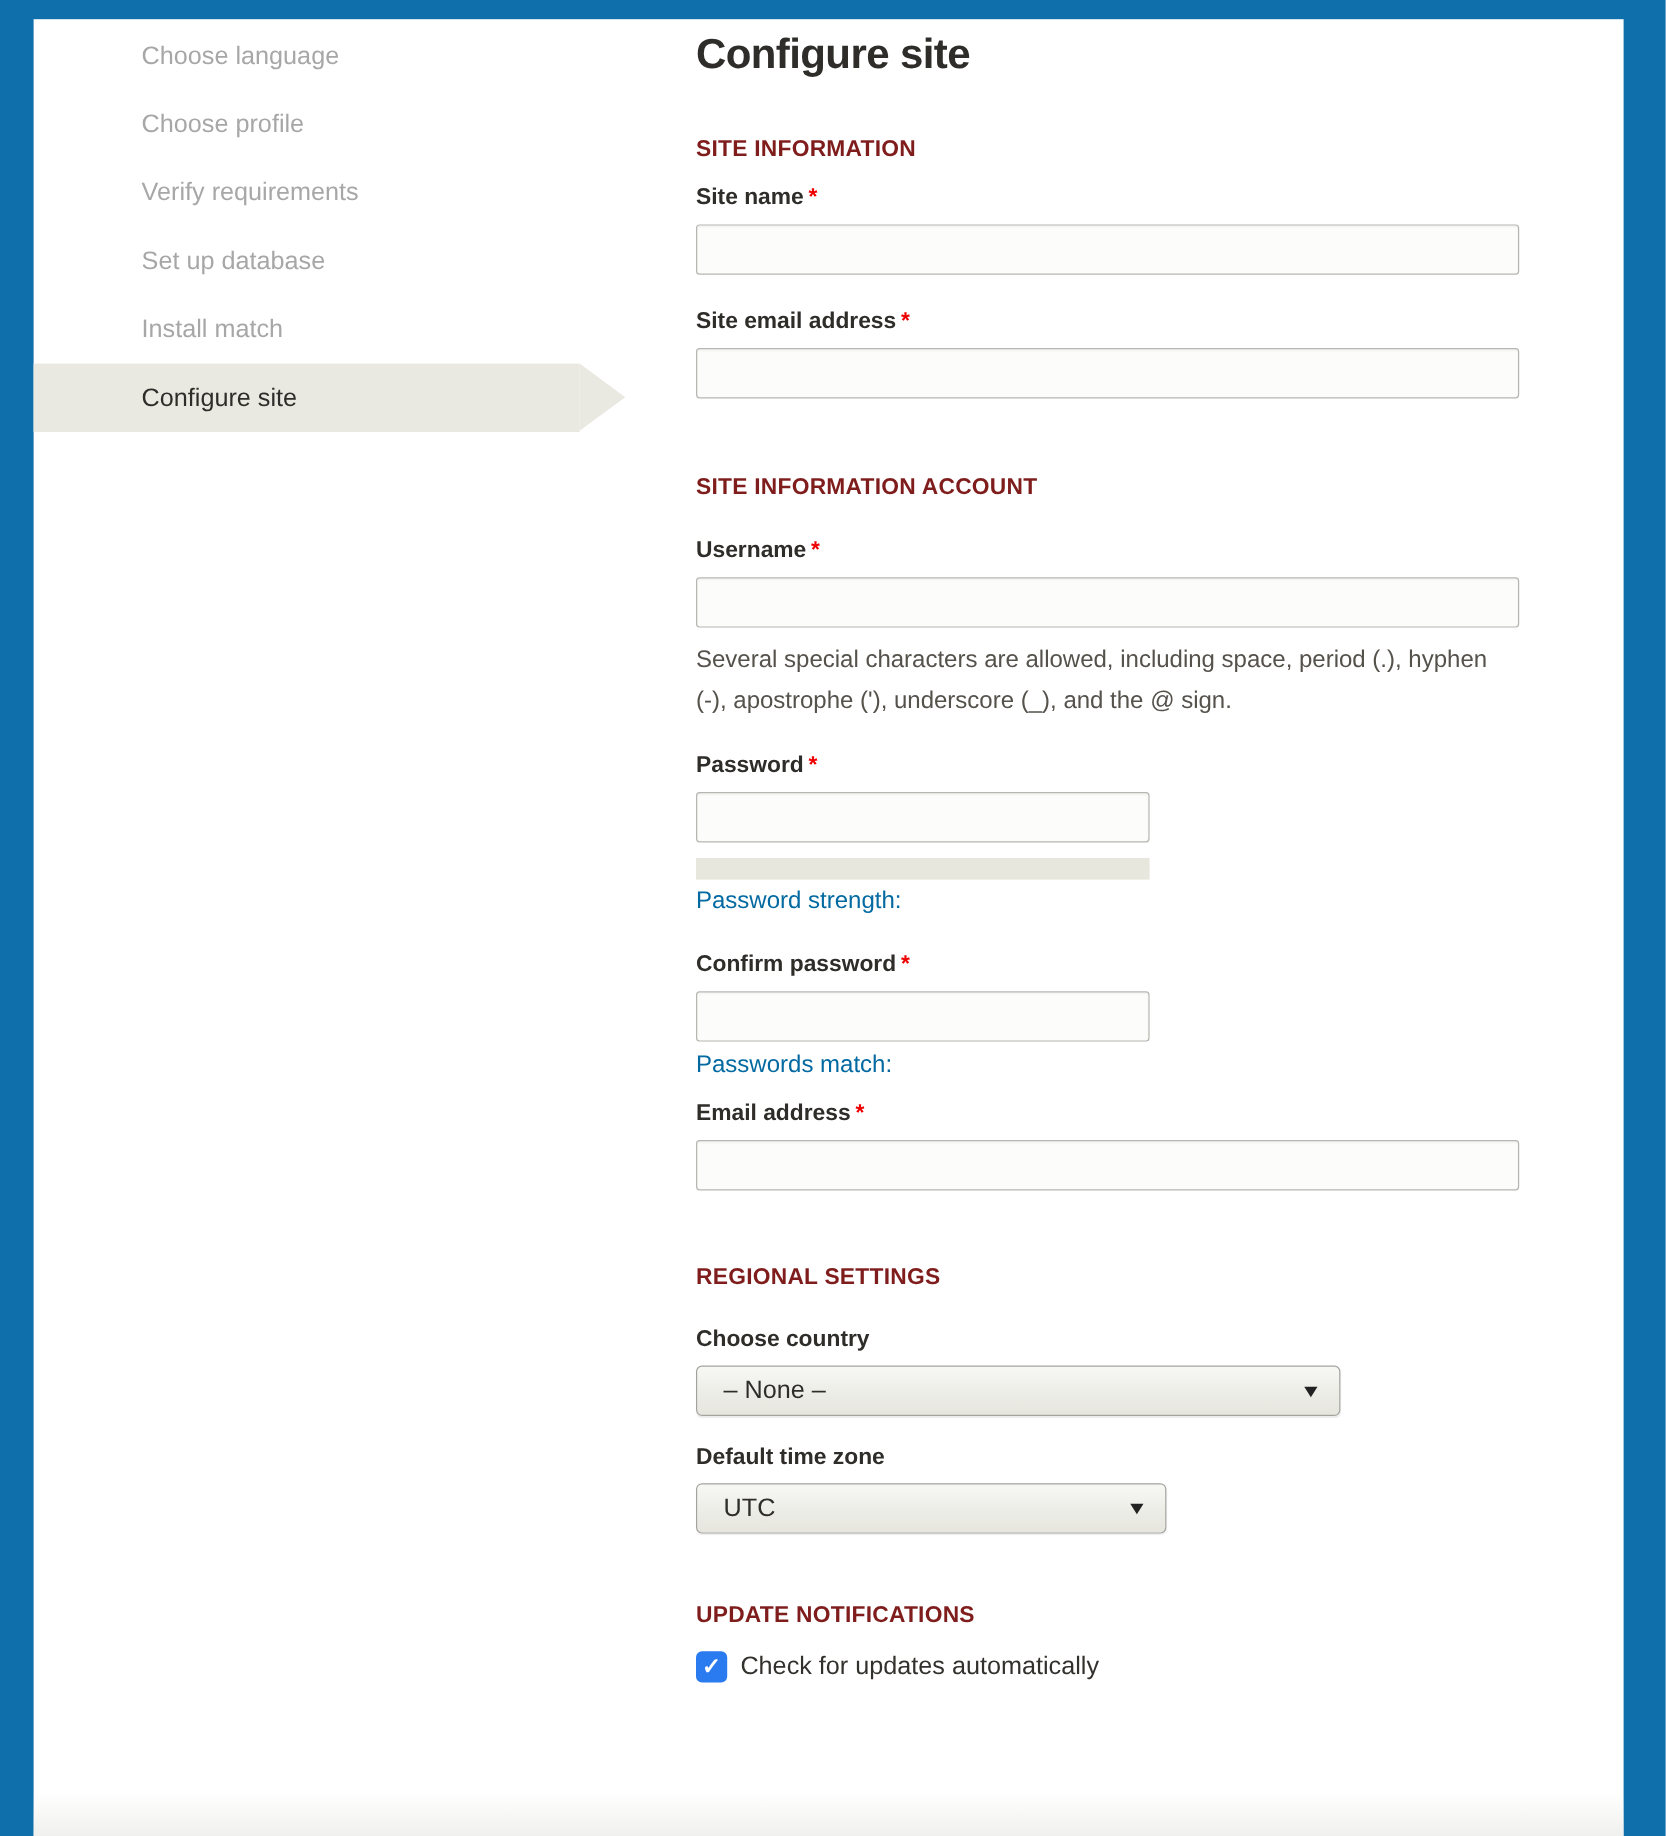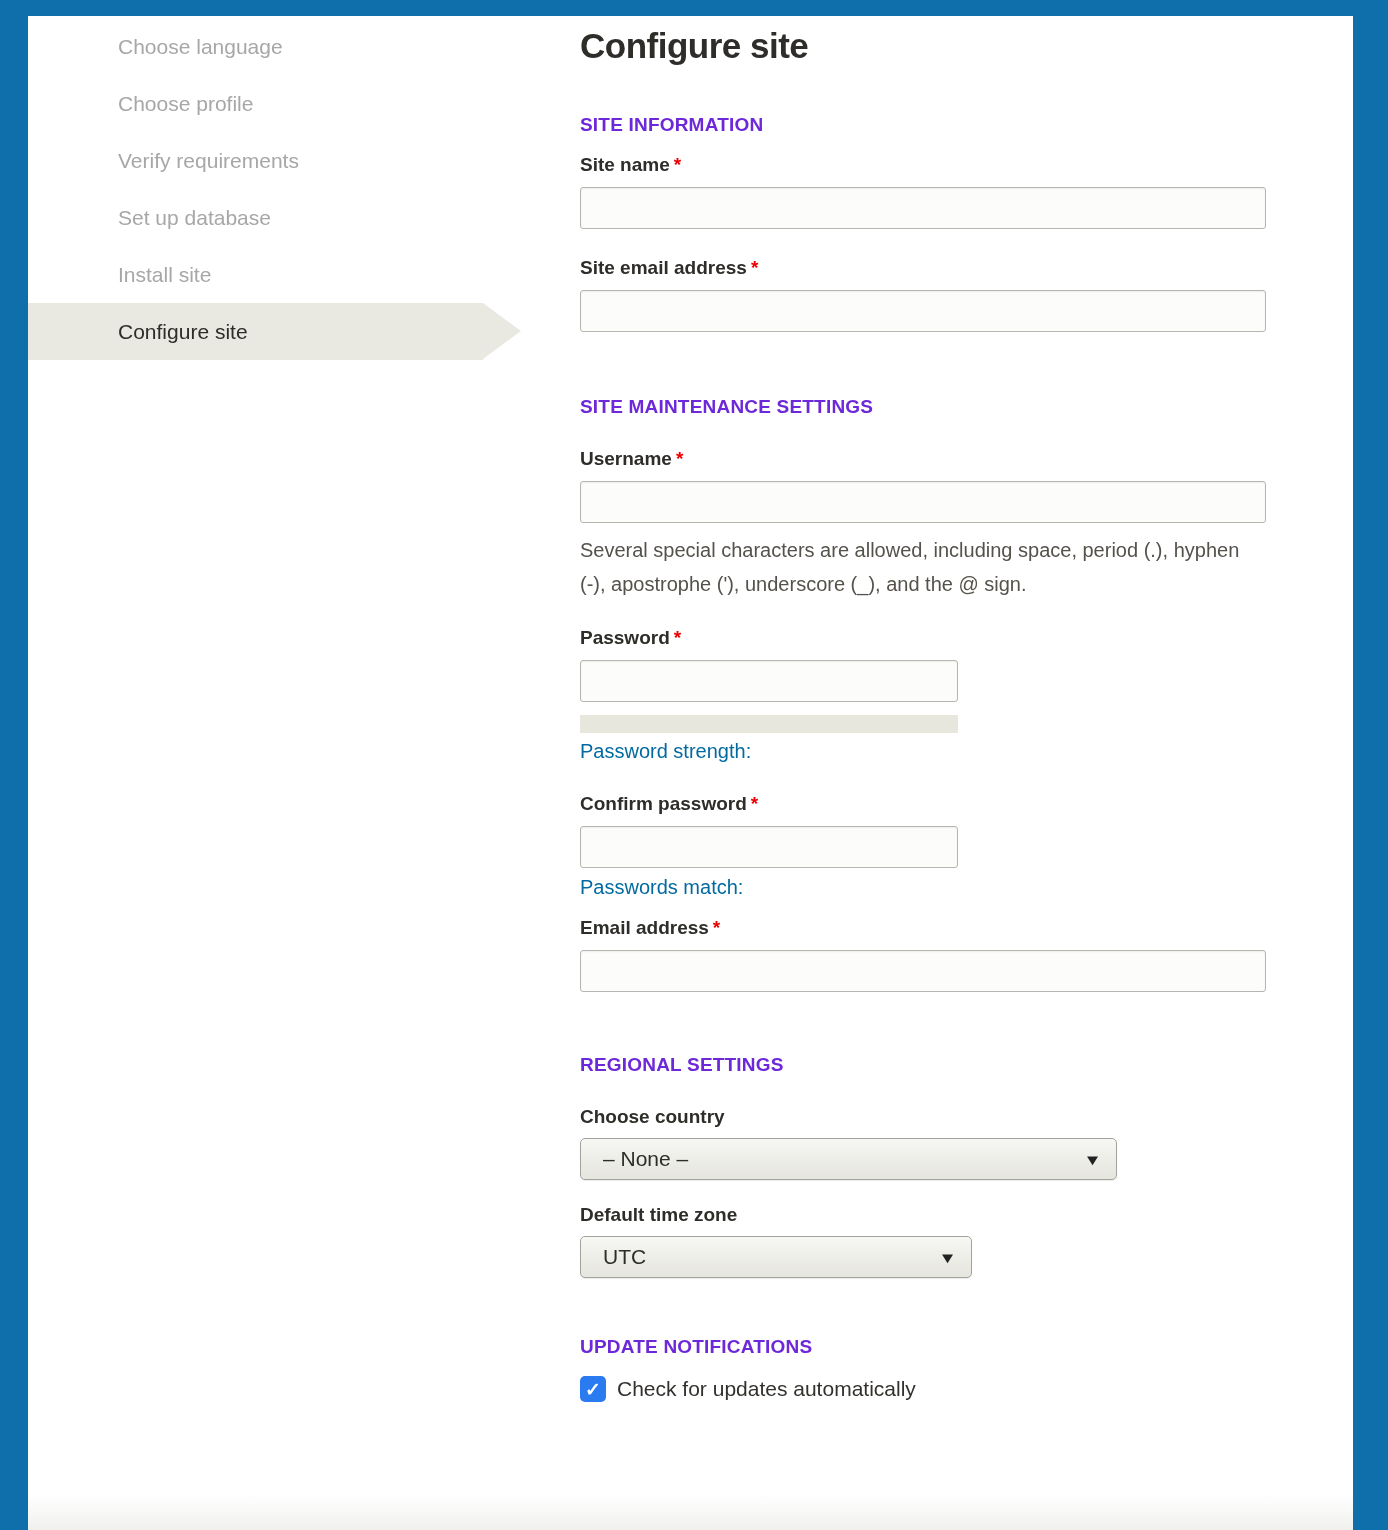--- a/index.html
+++ b/index.html
@@ -73,21 +73,21 @@
   h1.page-title {
     margin-top: 10px;
     font-size: 35px;
     font-weight: bold;
     letter-spacing: -0.5px;
     color: #2e2d29;
   }
   .section-title {
     font-size: 19px;
     font-weight: bold;
-    color: #6d28d9;
+    color: #7f1d1d;
     letter-spacing: 0.2px;
   }
   .label {
     display: block;
     font-size: 19px;
     font-weight: bold;
     color: #2e2d29;
   }
   .req {
     color: #ee0000;
@@ -209,21 +209,21 @@
     <div class="step">
         <span>Choose profile</span>
       </div>
     <div class="step">
         <span>Verify requirements</span>
       </div>
     <div class="step">
         <span>Set up database</span>
       </div>
     <div class="step">
-        <span>Install site</span>
+        <span>Install match</span>
       </div>
     <div class="step active">
         <span>Configure site</span>
       </div>
   </nav>
 
   <main class="main">
 
     <h1 class="page-title">Configure site</h1>
 
@@ -232,21 +232,21 @@
     <div class="field mt-34">
       <label class="label"><span>Site name</span><span class="req">*</span></label>
       <input type="text" class="text-input" style="">
     </div>
 
     <div class="field mt-28">
       <label class="label"><span>Site email address</span><span class="req">*</span></label>
       <input type="text" class="text-input" style="">
     </div>
 
-    <div class="section-title mt-64">SITE MAINTENANCE SETTINGS</div>
+    <div class="section-title mt-64">SITE INFORMATION ACCOUNT</div>
 
     <div class="field mt-30">
       <label class="label"><span>Username</span><span class="req">*</span></label>
       <input type="text" class="text-input" style="">
       <p class="desc">Several special characters are allowed, including space, period (.), hyphen (-), apostrophe ('), underscore (_), and the @ sign.</p>
     </div>
 
     <div class="field mt-26">
       <label class="label"><span>Password</span><span class="req">*</span></label>
       <input type="password" class="text-input narrow" style="">

